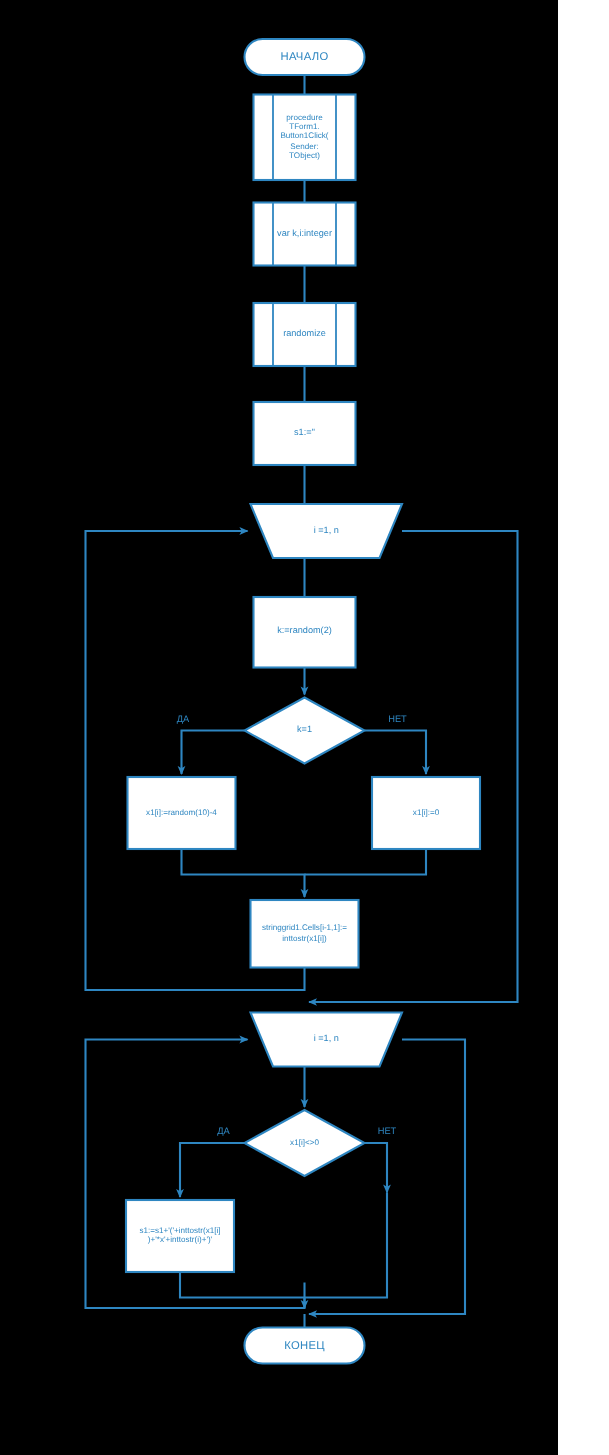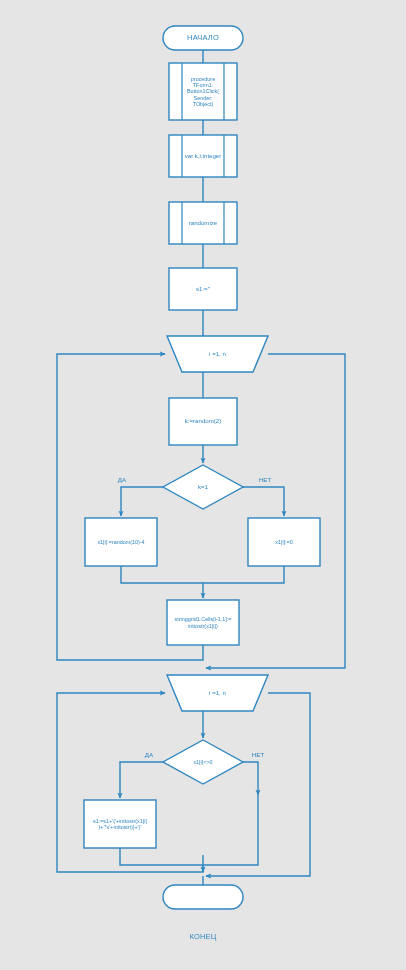--- a/index.html
+++ b/index.html
@@ -1,17 +1,17 @@
 <!DOCTYPE html>
 <html><head>
 <meta charset="utf-8">
 <style>
   html,body{margin:0;padding:0;background:#ffffff;}
   body{width:406px;height:970px;font-family:"Liberation Sans",sans-serif;}
-  #stage{position:relative;width:406px;height:970px;overflow:hidden;background:#e5e5e5;}
+  #stage{position:relative;width:372px;height:970px;overflow:hidden;background:#000000;}
   #stage svg{position:absolute;left:0;top:0;}
   .nodeText{
     position:absolute;
     display:flex;align-items:center;justify-content:center;
     text-align:center;
     color:#2e86c1;
     font-family:"Liberation Sans",sans-serif;
     line-height:1.12;
     pointer-events:none;
     white-space:pre-line;
@@ -148,15 +148,15 @@
   <div class="nodeText t-small" style="left:167px;top:675px;width:101px;height:36px;">i =1, n</div>
 
   <div class="nodeText t-tiny" style="left:163px;top:740px;width:80px;height:44px;">x1[i]&lt;&gt;0</div>
 
   <div class="nodeText t-label" style="left:137px;top:749px;width:24px;height:12px;">ДА</div>
   <div class="nodeText t-label" style="left:245px;top:749px;width:26px;height:12px;">НЕТ</div>
 
   <div class="nodeText t-tiny" style="left:84px;top:800px;width:72px;height:48px;">s1:=s1+'('+inttostr(x1[i]
 )+'*x'+inttostr(i)+')'</div>
 
-  <div class="nodeText t-term" style="left:163px;top:885px;width:80px;height:24px;margin-top:40px;">КОНЕЦ</div>
+  <div class="nodeText t-term" style="left:163px;top:885px;width:80px;height:24px;">КОНЕЦ</div>
 
 </div>
 
 </body></html>

